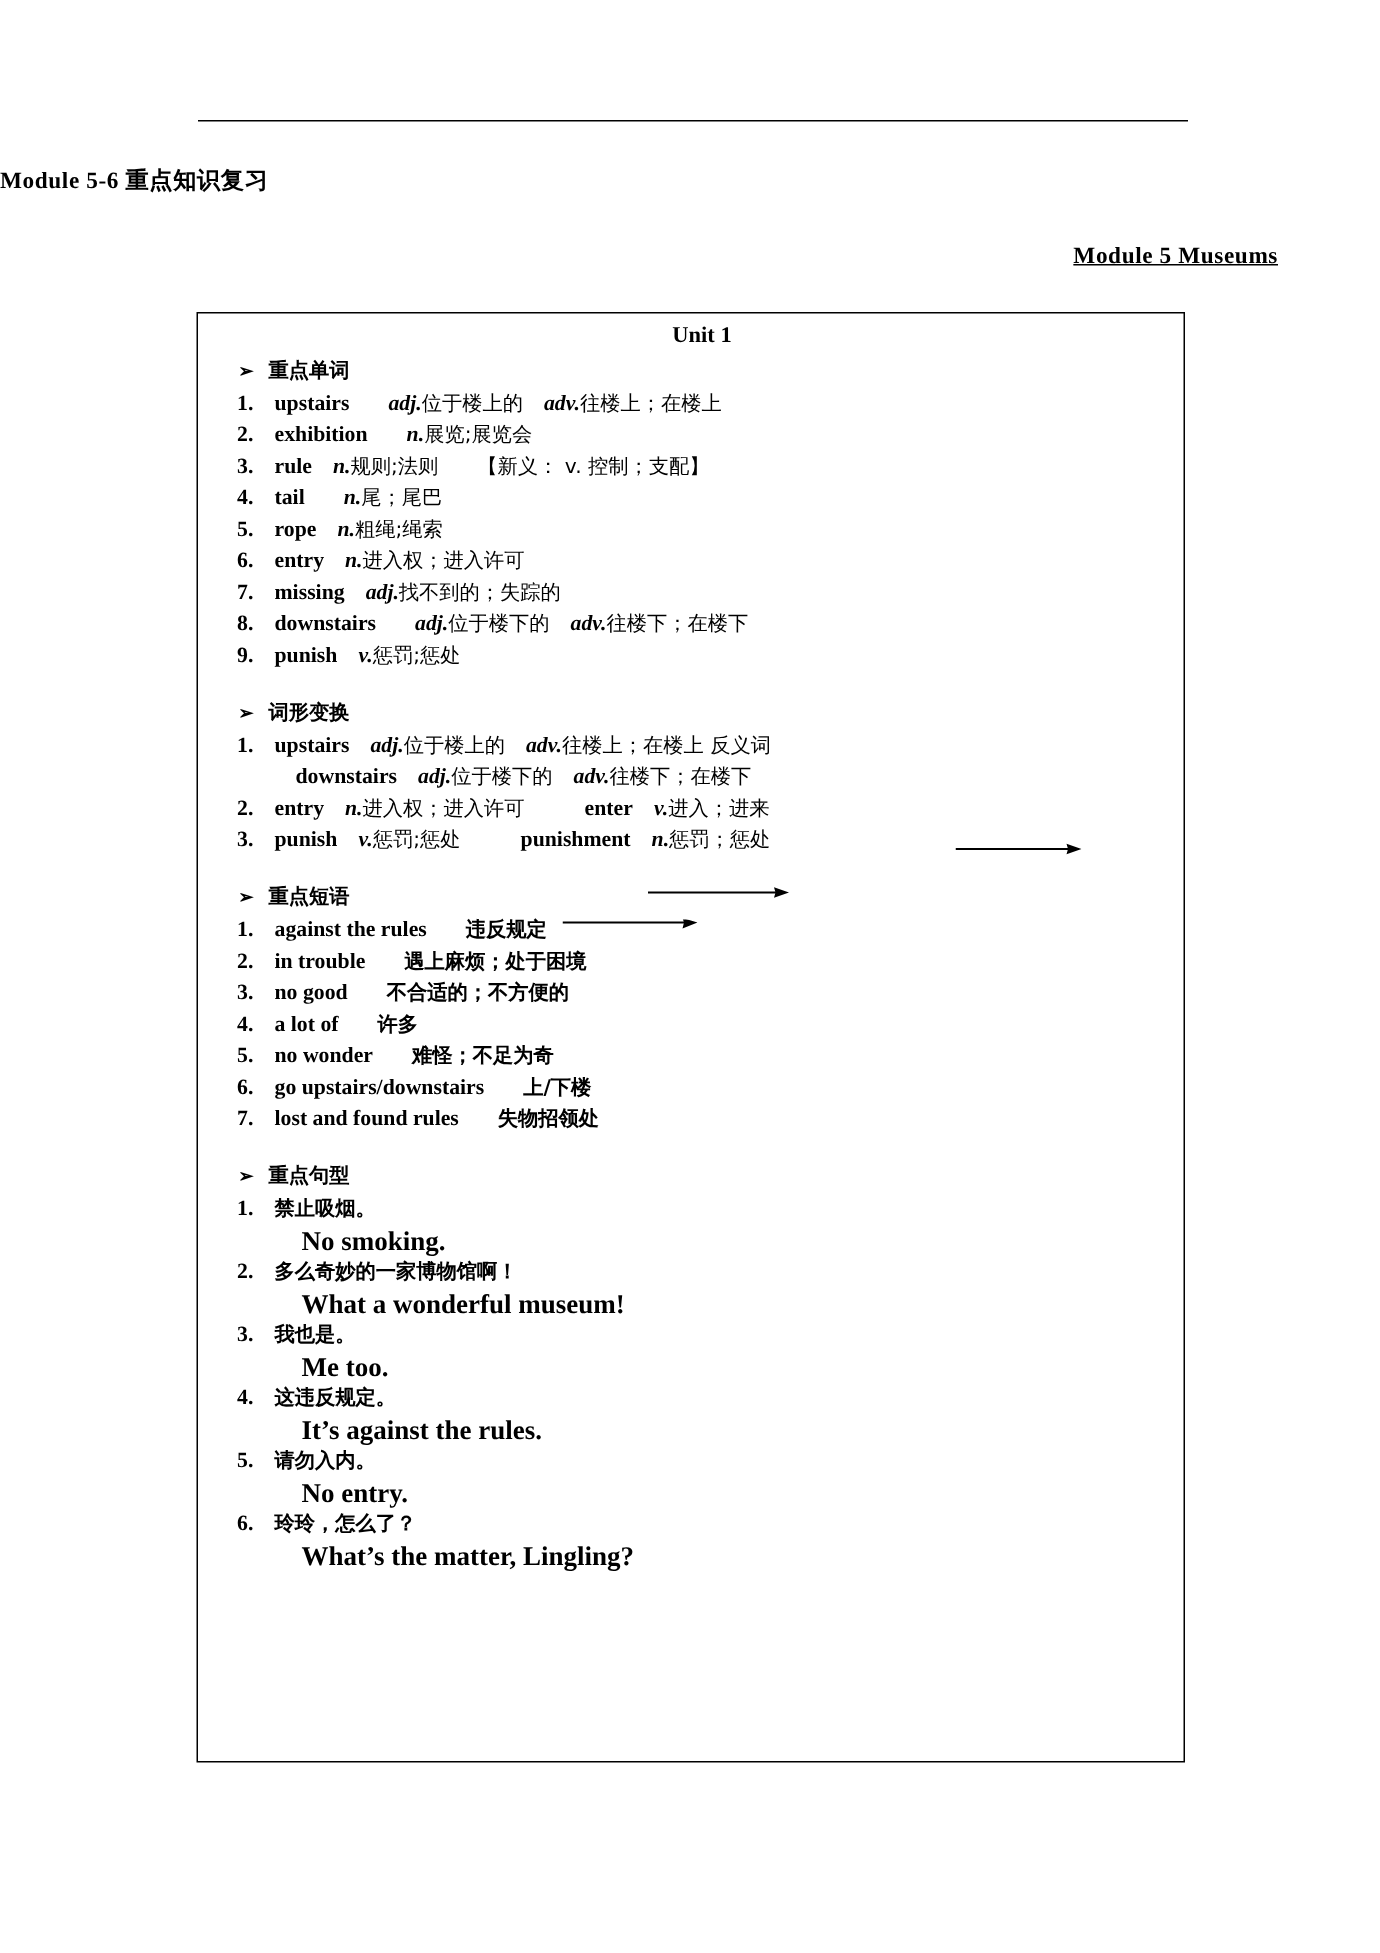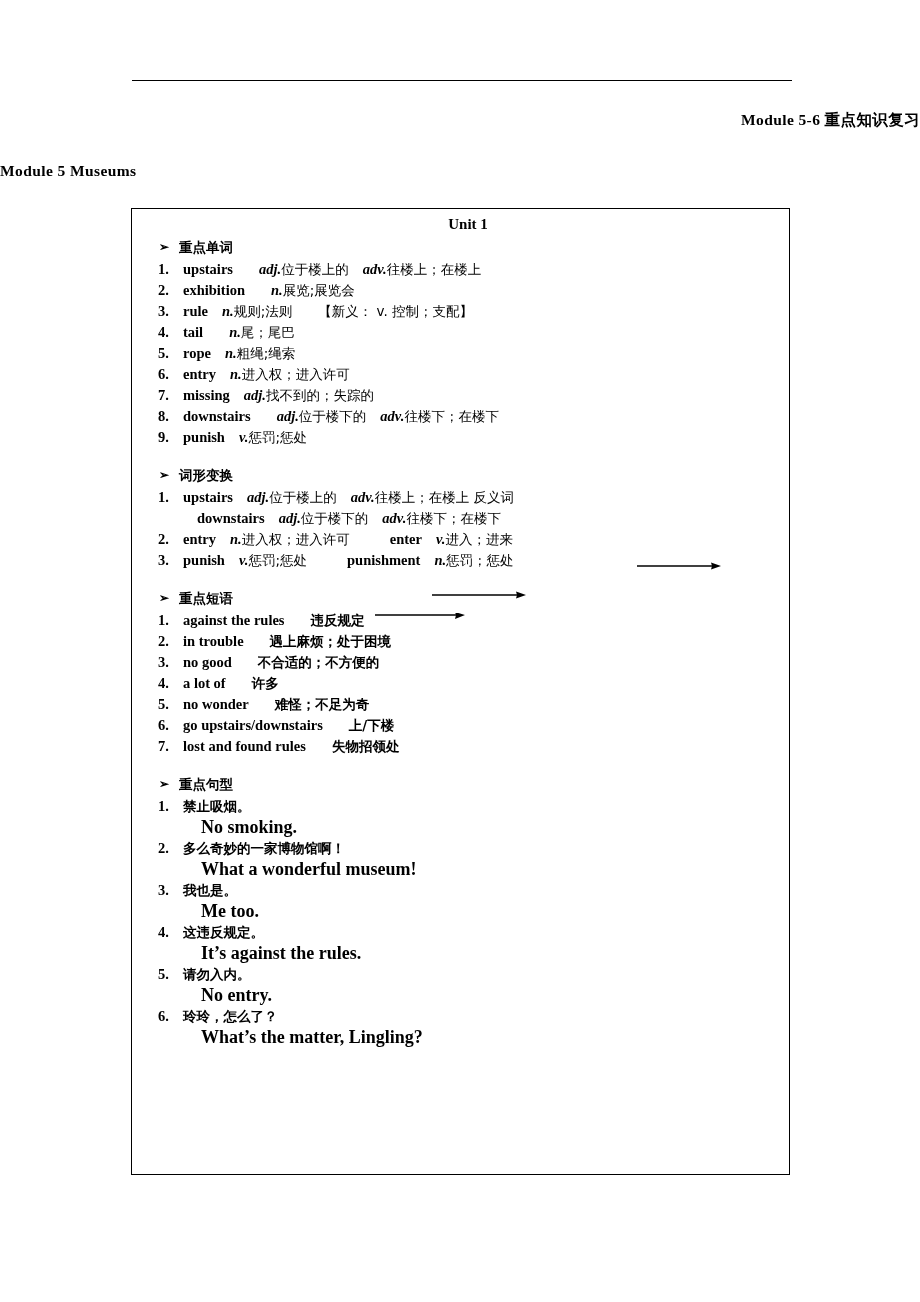--- a/index.html
+++ b/index.html
@@ -26,34 +26,35 @@
     top: 80px;
     width: 660px;
     height: 0;
     border-top: 1.4px solid #000;
   }
   .doc-title {
     position: absolute;
     left: 0;
     top: 110px;
     width: 920px;
-    text-align: right;
+    text-align: left;
     font-size: 15.5px;
     font-weight: bold;
     letter-spacing: 0.4px;
   }
   .doc-subtitle {
     position: absolute;
     left: 0;
     top: 162px;
     width: 852px;
-    text-align: left;
+    text-align: right;
     font-size: 15.5px;
     font-weight: bold;
     letter-spacing: 0.4px;
+    text-decoration: underline;
   }
   .box {
     position: absolute;
     left: 131px;
     top: 208px;
     width: 659px;
     height: 967px;
     border: 1.2px solid #000;
     box-sizing: border-box;
     padding: 7px 10px 0 25px;

